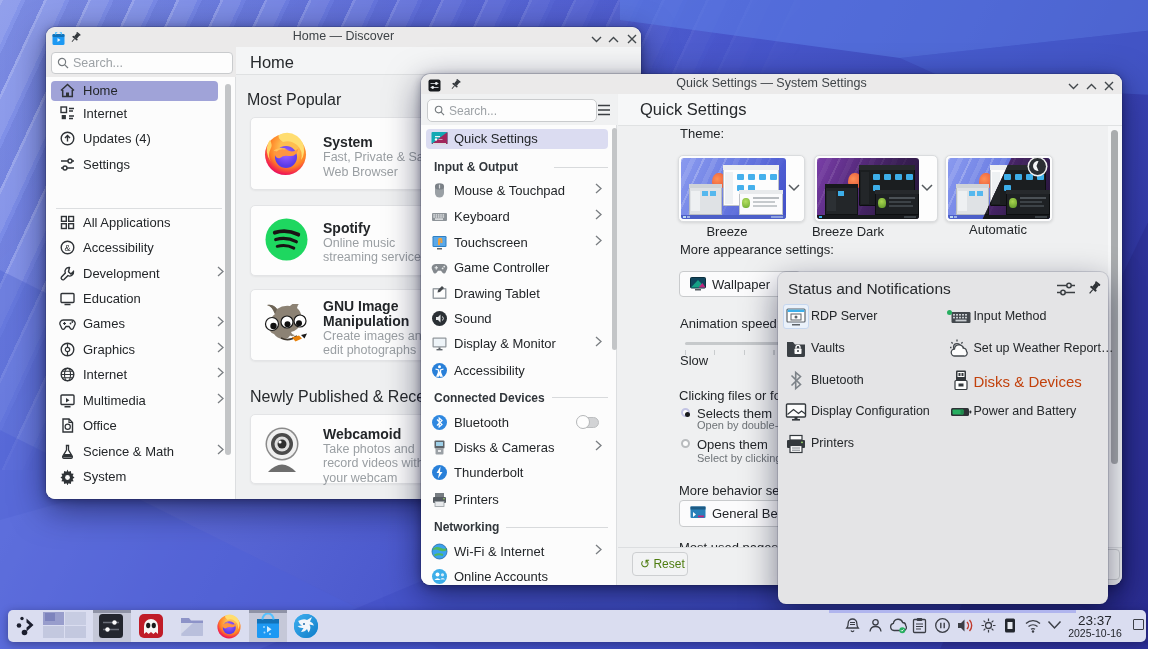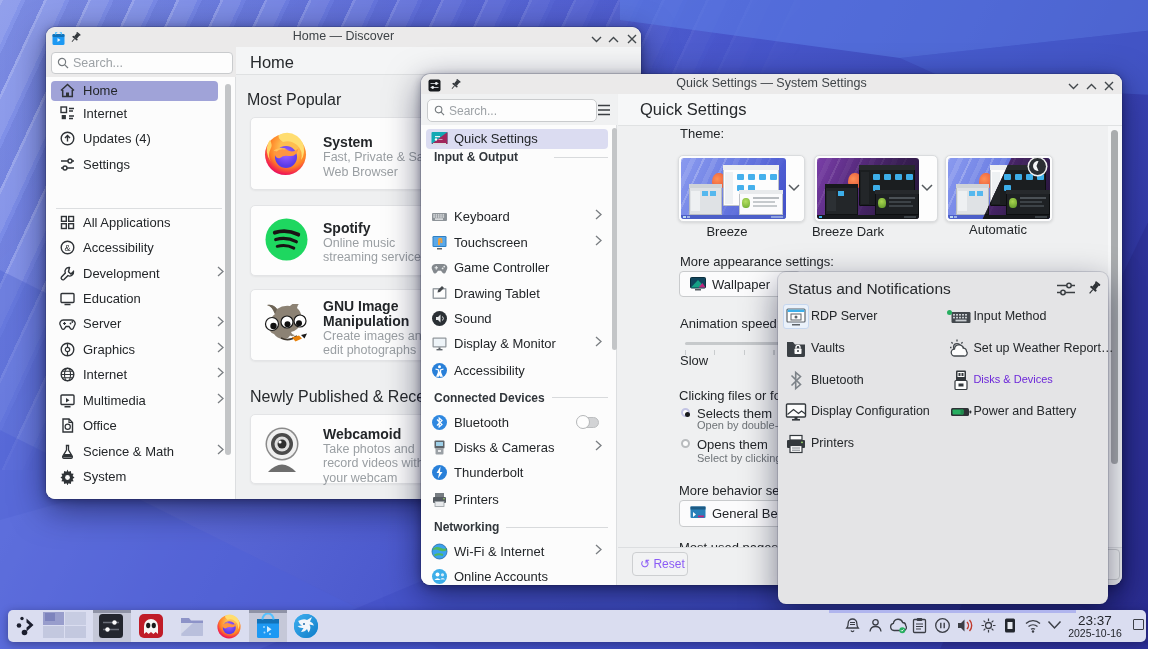--- a/index.html
+++ b/index.html
@@ -161,21 +161,21 @@
         </svg>
         <div class="lb">Education</div>
       </div>
     <div class="srow" style="top:284.0px;">
         <svg class="ic" viewBox="0 0 17 17">
           <path d="M4.5 5 h8 a3.5 3.5 0 0 1 3 5.5 l-1.2 2.8 a1.6 1.6 0 0 1 -2.8 0.3 L10 11.5 H7 l-1.5 2.1 a1.6 1.6 0 0 1 -2.8 -0.3 L1.5 10.5 A3.5 3.5 0 0 1 4.5 5z" fill="none" stroke="#2f3337" stroke-width="1.3"></path>
           <path d="M5.5 7 v3 M4 8.5 h3" stroke="#2f3337" stroke-width="1.2"></path>
           <circle cx="11.5" cy="8.5" r="0.9" fill="#2f3337"></circle>
           <circle cx="13.3" cy="7" r="0.9" fill="#2f3337"></circle>
         </svg>
-        <div class="lb">Server</div>
+        <div class="lb">Games</div>
         <svg class="ar chev" viewBox="0 0 7 11">
           <path d="M1 1 L6 5.5 L1 10" fill="none" stroke="#7a7e82" stroke-width="1.3"></path>
         </svg>
       </div>
     <div class="srow" style="top:309.5px;">
         <svg class="ic" viewBox="0 0 17 17">
           <circle cx="8.5" cy="8.5" r="6.3" fill="none" stroke="#2f3337" stroke-width="1.4"></circle>
           <circle cx="8.5" cy="8.5" r="2.2" fill="none" stroke="#2f3337" stroke-width="1.2"></circle>
           <path d="M8.5 2.2 v4 M8.5 10.7 v4" stroke="#2f3337" stroke-width="1.2"></path>
         </svg>
@@ -357,23 +357,34 @@
         <svg class="ic" viewBox="0 0 17 17">
           <rect x="0.5" y="2" width="16" height="12" rx="1" fill="#12aab4"></rect>
           <path d="M16.5 2 v12 h-16z" fill="#a0265c"></path>
           <rect x="2" y="13" width="13" height="1.5" fill="#d8dadc"></rect>
           <rect x="4" y="6" width="5" height="1.2" fill="#e8f4f4"></rect>
           <circle cx="5" cy="9.5" r="1.2" fill="#fff"></circle>
           <rect x="7.5" y="9" width="4" height="1" fill="#d398b8"></rect>
         </svg>
         <div class="lb">Quick Settings</div>
       </div>
-    <div class="sect" style="top:76px;gap:36px;">
+    <div class="sect" style="top:86px;gap:36px;">
         <span>Input &amp; Output</span>
         <i></i>
+      </div>
+    <div class="ssrow" style="top:104.3px;">
+        <svg class="ic" viewBox="0 0 17 17">
+          <rect x="4" y="1.5" width="9" height="14" rx="4.5" fill="#9aa0a5"></rect>
+          <rect x="4" y="1.5" width="9" height="6" rx="3" fill="#7b8187"></rect>
+          <rect x="7.9" y="2.5" width="1.2" height="4" rx="0.6" fill="#d7dadd"></rect>
+        </svg>
+        <div class="lb">Mouse &amp; Touchpad</div>
+        <svg class="ar chev" viewBox="0 0 7 11">
+          <path d="M1 1 L6 5.5 L1 10" fill="none" stroke="#7a7e82" stroke-width="1.3"></path>
+        </svg>
       </div>
     <div class="ssrow" style="top:130.4px;">
         <svg class="ic" viewBox="0 0 17 17">
           <rect x="1" y="5" width="15" height="8" rx="1" fill="#8d9398"></rect>
           <g fill="#e8eaec">
             <rect x="2.3" y="6.3" width="1.6" height="1.3"></rect>
             <rect x="4.6" y="6.3" width="1.6" height="1.3"></rect>
             <rect x="6.9" y="6.3" width="1.6" height="1.3"></rect>
             <rect x="9.2" y="6.3" width="1.6" height="1.3"></rect>
             <rect x="11.5" y="6.3" width="1.6" height="1.3"></rect>
@@ -642,21 +653,21 @@
       <div class="abs" style="right:3px;bottom:1px;width:12px;height:2.5px;background:#3c4247;"></div>
           </div>
         </div>
     </div>
     <div class="abs" style="left:608px; top:84px; width:17px; height:17px; border-radius:50%; background:#2b2e33; box-shadow:0 0 0 1.5px #f0f1f2;"></div>
     <div class="abs" style="left:612px; top:87px; width:10px; height:10px; border-radius:50%; background:#f4f5f6; clip-path:polygon(0 0, 55% 0, 35% 50%, 55% 100%, 0 100%);"></div>
     <div class="abs t13" style="left:306px; top:150px; transform:translateX(-50%);">Breeze</div>
     <div class="abs t13" style="left:427px; top:150px; transform:translateX(-50%);">Breeze Dark</div>
     <div class="abs t13" style="left:577px; top:148px; transform:translateX(-50%);">Automatic</div>
 
-    <div class="abs t13" style="left:259px; top:180px;">More appearance settings:</div>
+    <div class="abs t13" style="left:259px; top:168px;">More appearance settings:</div>
     <div class="abs" style="left:258px; top:197px; width:122px; height:26px; background:#fbfbfc; border:1px solid #c9cbcd; border-radius:4px;"></div>
     <svg class="abs" style="left:269px; top:203px;" width="16" height="14" viewBox="0 0 16 14">
       <rect x="0.5" y="0.5" width="15" height="10.5" rx="1" fill="#10455c" stroke="#0a2e3d"></rect>
       <path d="M1 10.5 L8 3 l7 7.5z" fill="#16a085"></path>
       <path d="M8.5 10.5 L12.5 6 l3 4.5z" fill="#c0267e"></path>
       <rect x="5" y="12" width="6" height="1.5" fill="#50585e"></rect>
     </svg>
     <div class="abs t13" style="left:291px; top:203px;">Wallpaper</div>
 
     <div class="abs t13" style="left:259px; top:242px;">Animation speed:</div>
@@ -680,21 +691,21 @@
       <rect x="0.5" y="0.5" width="15" height="3" fill="#1c5a84"></rect>
       <path d="M3 6 l3 2.5 -3 2.5z" fill="#fff"></path>
       <rect x="8" y="9.5" width="6" height="1.8" fill="#c0267e"></rect>
     </svg>
     <div class="abs t13" style="left:291px; top:432px;">General Behavior</div>
 
     <div class="abs t13" style="left:258px; top:466px;">Most used pages:</div>
 
     <div class="abs" style="left:197px; top:473px; width:504px; height:38px; background:#eff0f1; border-top:1px solid #dcdee0;"></div>
     <div class="abs" style="left:211px; top:478px; width:56px; height:24px; background:#f2f3f4; border:1px solid #cdcfd1; border-radius:4px;"></div>
-    <div class="abs" style="left:219px; top:483px; font-size:12px; color:#8b5cf6;">↺ Reset</div>
+    <div class="abs" style="left:219px; top:483px; font-size:12px; color:#4d7c0f;">↺ Reset</div>
     <div class="abs" style="left:680px; top:475px; width:19px; height:31px; background:#f2f3f4; border:1px solid #c9cbcd; border-radius:4px;"></div>
   </div>
 
   <div id="popup" class="abs" style="left:778px; top:272px; width:330px; height:332px; background:#e4e4e6; border-radius:8px; box-shadow:0 0 0 1px rgba(20,25,60,.15), 0 12px 34px rgba(5,8,40,.5);">
     <div class="abs" style="left:10px; top:8px; font-size:15.5px; color:#26292c;">Status and Notifications</div>
     <svg class="abs" style="left:279px; top:10px;" width="18" height="14" viewBox="0 0 18 14">
         <path d="M0 3.5 h18 M0 10.5 h18" stroke="#3a3e42" stroke-width="1.5"></path>
         <circle cx="12" cy="3.5" r="2.2" fill="#e4e4e6" stroke="#3a3e42" stroke-width="1.5"></circle>
         <circle cx="6" cy="10.5" r="2.2" fill="#e4e4e6" stroke="#3a3e42" stroke-width="1.5"></circle>
       </svg>
@@ -753,21 +764,21 @@
         </svg></div>
       <div class="abs" style="font-size:12.5px; color:#232629; white-space:nowrap; left:33px; top:100.8px;">Bluetooth</div>
     <div class="abs" style="left:172.4px; top:97.3px; width:22px; height:22px;"><svg class="pic" viewBox="0 0 22 22">
           <rect x="6" y="1.5" width="10" height="10" rx="1" fill="#33383c"></rect>
           <rect x="7.5" y="3" width="7" height="5" fill="#fdfdfd"></rect>
           <rect x="8.5" y="4" width="2" height="3" fill="#33383c"></rect>
           <rect x="11.5" y="4" width="2" height="3" fill="#33383c"></rect>
           <rect x="5" y="11.5" width="12" height="9" rx="1" fill="#fdfdfd" stroke="#33383c" stroke-width="1.2"></rect>
           <rect x="8.5" y="14.5" width="5" height="3" fill="#33383c"></rect>
         </svg></div>
-      <div class="abs" style="font-size:11px; color:#6d28d9; white-space:nowrap; left:195.4px; top:100.8px;text-align:right;">Disks &amp; Devices</div>
+      <div class="abs" style="font-size:15px; color:#c2410c; white-space:nowrap; left:195.4px; top:100.8px;text-align:right;">Disks &amp; Devices</div>
     <div class="abs" style="left:6.5px; top:128.9px; width:22px; height:22px;"><svg class="pic" viewBox="0 0 22 22">
           <rect x="1.5" y="3" width="19" height="13" rx="1" fill="#fdfdfd" stroke="#33383c" stroke-width="1.4"></rect>
           <path d="M2.5 13.5 l6 -5 5 4 3 -2.5 4 3" fill="none" stroke="#33383c" stroke-width="1.2"></path>
           <rect x="7" y="18" width="8" height="1.6" fill="#33383c"></rect>
           <rect x="9.5" y="16" width="3" height="2" fill="#33383c"></rect>
         </svg></div>
       <div class="abs" style="font-size:12.5px; color:#232629; white-space:nowrap; left:33px; top:132.4px;">Display Configuration</div>
     <div class="abs" style="left:172.4px; top:128.9px; width:22px; height:22px;"><svg class="pic" viewBox="0 0 22 22">
           <rect x="1" y="7" width="18" height="8" rx="1.5" fill="#2e3236"></rect>
           <rect x="19.5" y="9.5" width="1.8" height="3" rx="0.8" file="#2e3236" fill="#2e3236"></rect>

